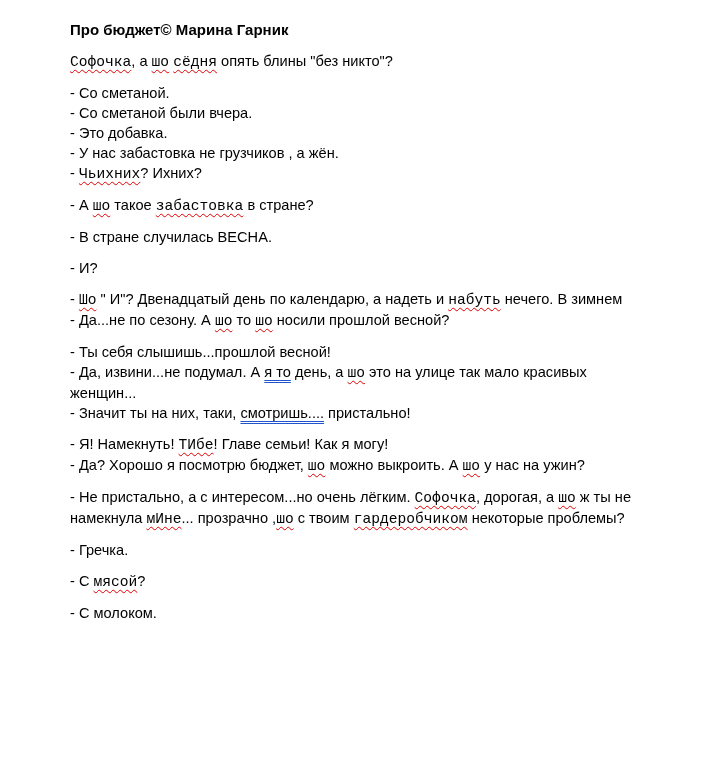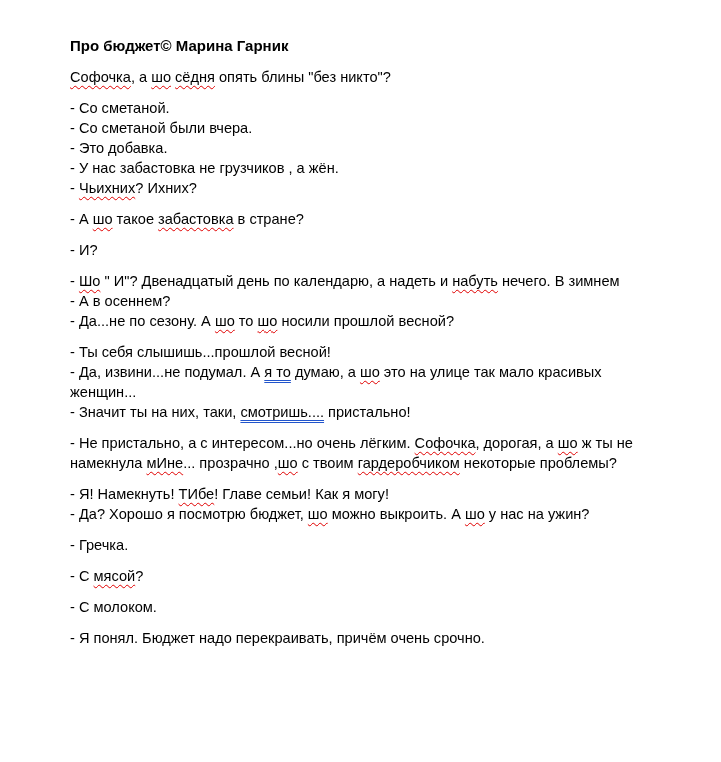--- a/index.html
+++ b/index.html
@@ -1,22 +1,22 @@
 <!DOCTYPE html>
 <html><head>
 <meta charset="utf-8">
 <style>
   html, body { margin:0; padding:0; background:#ffffff; }
   body { width:721px; height:762px; overflow:hidden; position:relative;
          font-family:"Liberation Sans", sans-serif; color:#000; }
   .doc { position:absolute; left:70px; top:20px; width:620px; }
-  .title { font-weight:bold; font-size:15px; line-height:20px; margin:16px 0 11px 0; }
+  .title { font-weight:bold; font-size:15px; line-height:20px; margin:0 0 11px 0; }
   .p { font-size:14.6px; line-height:20px; margin:0 0 11px 0; white-space:normal; }
   .p .ln { display:block; }
-  .sp { text-decoration: underline wavy #e00000; text-decoration-thickness:1px; text-underline-offset:3px; }
+  .sp { text-decoration: underline wavy #e00000; text-decoration-thickness:1px; text-underline-offset:3px;font-family:Liberation Mono, monospace; }
   .gr { text-decoration: underline double #2255cc; text-decoration-thickness:1px; text-underline-offset:3px; }
 </style>
 </head>
 <body>
 
 <div class="doc">
   <div class="title">Про бюджет© Марина Гарник</div>
   <div id="body">
       <div class="p">
         <span class="ln"><span class="sp">Софочка</span><span>, а </span><span class="sp">шо</span><span> </span><span class="sp">сёдня</span><span> опять блины "без никто"?</span></span>
@@ -25,47 +25,46 @@
         <span class="ln"><span>- Со сметаной.</span></span>
         <span class="ln"><span>- Со сметаной были вчера.</span></span>
         <span class="ln"><span>- Это добавка.</span></span>
         <span class="ln"><span>- У нас забастовка не грузчиков , а жён.</span></span>
         <span class="ln"><span>- </span><span class="sp">Чьихних</span><span>? Ихних?</span></span>
       </div>
       <div class="p">
         <span class="ln"><span>- А </span><span class="sp">шо</span><span> такое </span><span class="sp">забастовка</span><span> в стране?</span></span>
       </div>
       <div class="p">
+        <span class="ln"><span>- В стране случилась ВЕСНА.</span></span>
+      </div>
+      <div class="p">
         <span class="ln"><span>- И?</span></span>
       </div>
       <div class="p">
         <span class="ln"><span>- </span><span class="sp">Шо</span><span> " И"? Двенадцатый день по календарю, а надеть и </span><span class="sp">набуть</span><span> нечего. В зимнем</span></span>
-        <span class="ln"><span>- А в осеннем?</span></span>
         <span class="ln"><span>- Да...не по сезону. А </span><span class="sp">шо</span><span> то </span><span class="sp">шо</span><span> носили прошлой весной?</span></span>
       </div>
       <div class="p">
         <span class="ln"><span>- Ты себя слышишь...прошлой весной!</span></span>
-        <span class="ln"><span>- Да, извини...не подумал. А </span><span class="gr">я то</span><span> думаю, а </span><span class="sp">шо</span><span> это на улице так мало красивых</span></span>
+        <span class="ln"><span>- Да, извини...не подумал. А </span><span class="gr">я то</span><span> день, а </span><span class="sp">шо</span><span> это на улице так мало красивых</span></span>
         <span class="ln"><span>женщин...</span></span>
         <span class="ln"><span>- Значит ты на них, таки, </span><span class="gr">смотришь....</span><span> пристально!</span></span>
       </div>
       <div class="p">
+        <span class="ln"><span>- Я! Намекнуть! </span><span class="sp">ТИбе</span><span>! Главе семьи! Как я могу!</span></span>
+        <span class="ln"><span>- Да? Хорошо я посмотрю бюджет, </span><span class="sp">шо</span><span> можно выкроить. А </span><span class="sp">шо</span><span> у нас на ужин?</span></span>
+      </div>
+      <div class="p">
         <span class="ln"><span>- Не пристально, а с интересом...но очень лёгким. </span><span class="sp">Софочка</span><span>, дорогая, а </span><span class="sp">шо</span><span> ж ты не</span></span>
         <span class="ln"><span>намекнула </span><span class="sp">мИне</span><span>... прозрачно ,</span><span class="sp">шо</span><span> с твоим </span><span class="sp">гардеробчиком</span><span> некоторые проблемы?</span></span>
-      </div>
-      <div class="p">
-        <span class="ln"><span>- Я! Намекнуть! </span><span class="sp">ТИбе</span><span>! Главе семьи! Как я могу!</span></span>
-        <span class="ln"><span>- Да? Хорошо я посмотрю бюджет, </span><span class="sp">шо</span><span> можно выкроить. А </span><span class="sp">шо</span><span> у нас на ужин?</span></span>
       </div>
       <div class="p">
         <span class="ln"><span>- Гречка.</span></span>
       </div>
       <div class="p">
         <span class="ln"><span>- С </span><span class="sp">мясой</span><span>?</span></span>
       </div>
       <div class="p">
         <span class="ln"><span>- С молоком.</span></span>
       </div>
-      <div class="p">
-        <span class="ln"><span>- Я понял. Бюджет надо перекраивать, причём очень срочно.</span></span>
-      </div>
     </div>
 </div>
 
 </body></html>

